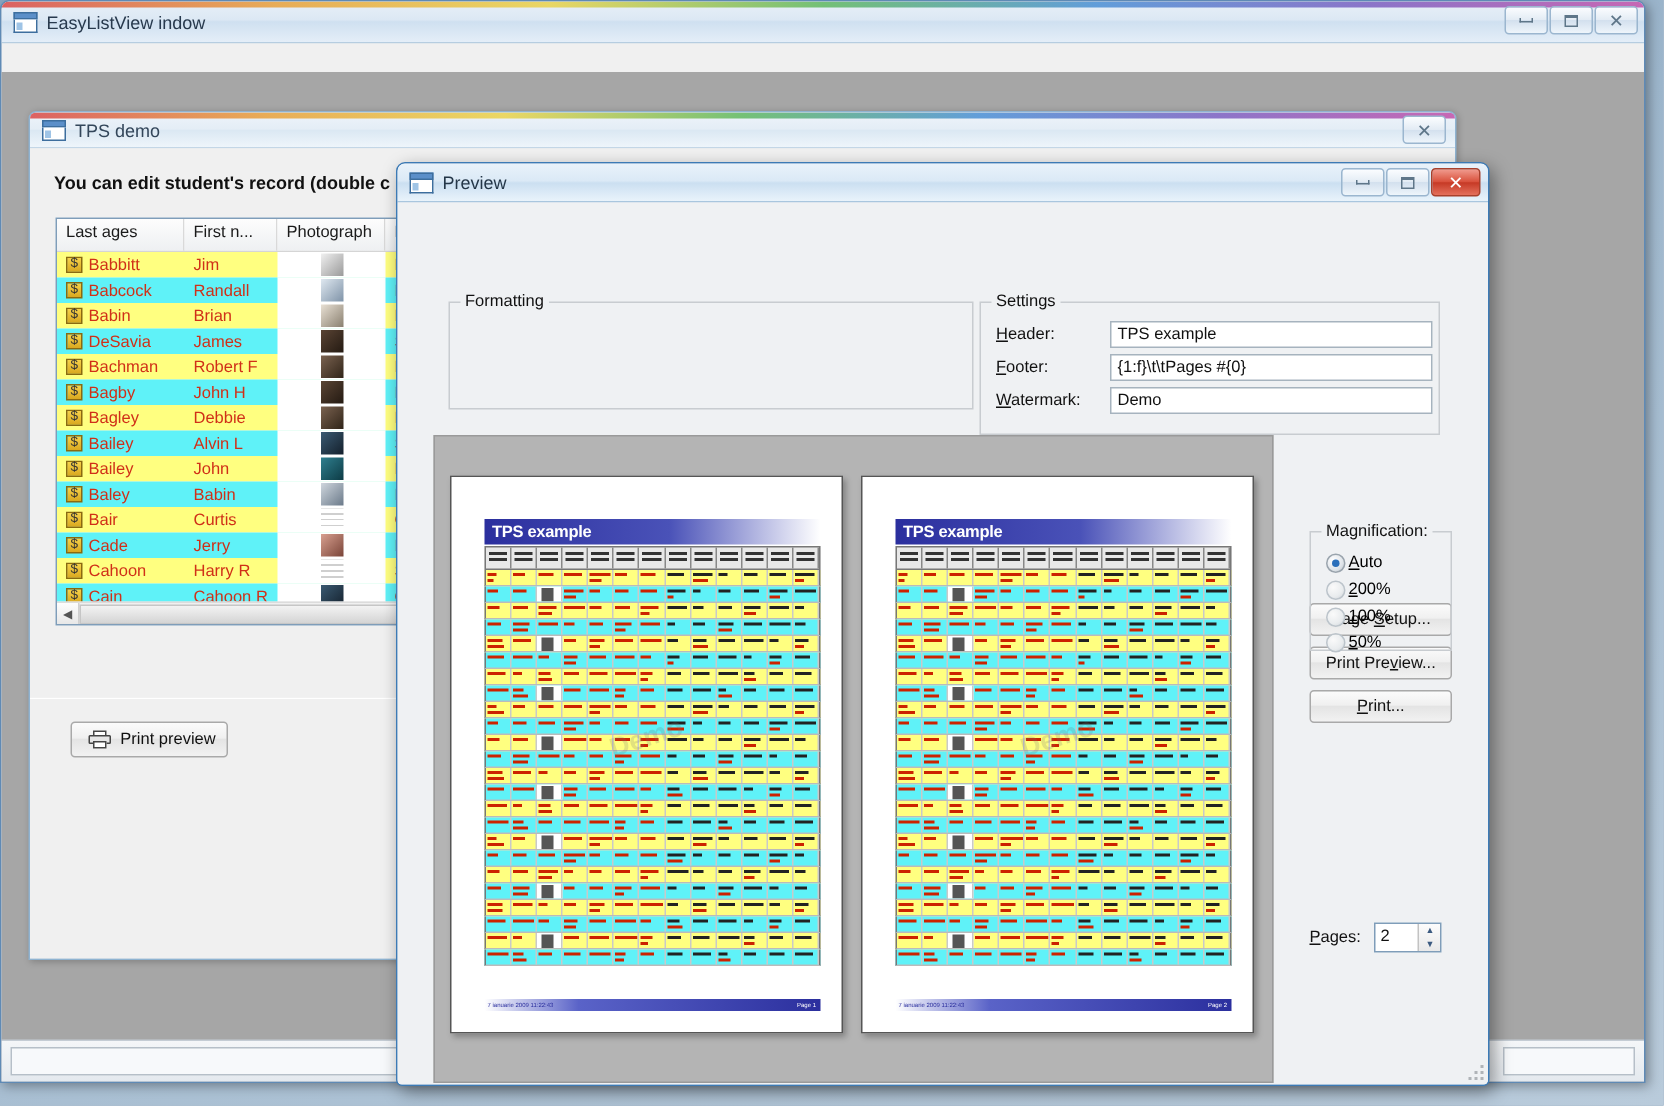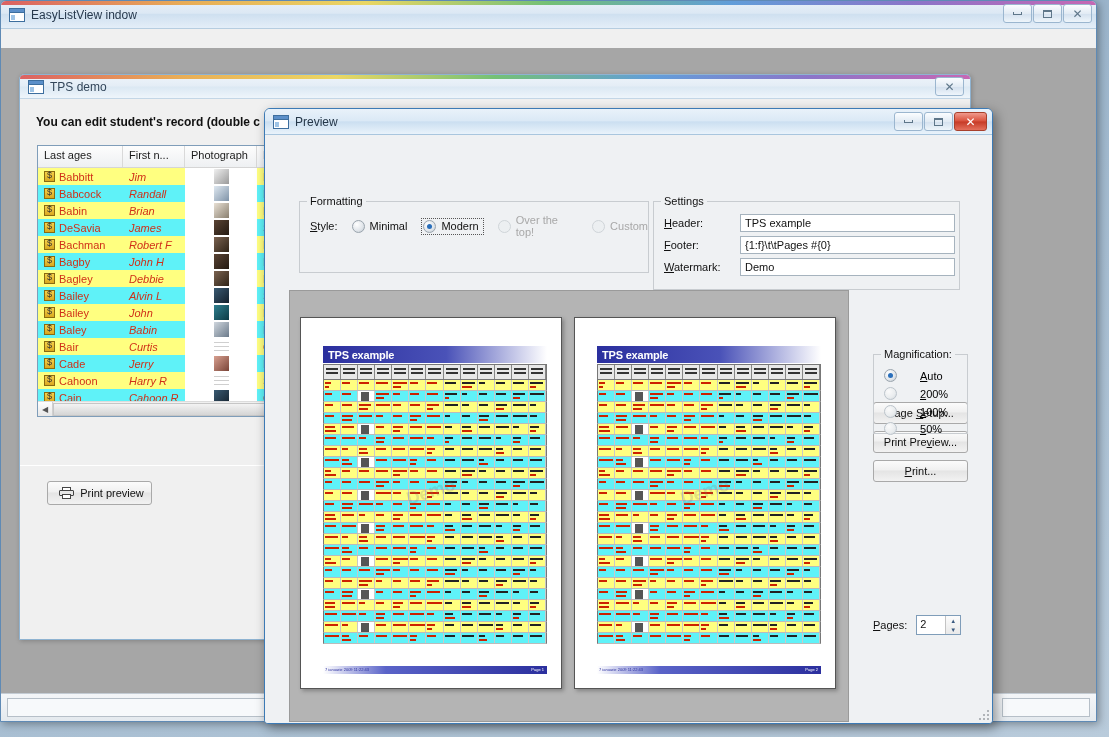--- a/index.html
+++ b/index.html
@@ -120,21 +120,21 @@
   .lvh.c3{width:72px;} .lvh.c4{width:110px;} .lvh.c5{width:110px;}
   .lvh.c6{width:110px;} .lvh.c7{width:70px;} .lvh.c8{width:60px;}
   .lvh.c9{width:70px;} .lvh.c10{width:70px;}
 
   #lvRows{ height:250px; overflow:hidden;}
   .lvrow{ display:flex; height:17px; align-items:center; }
   .lvrow.odd{ background:#ffff80; }
   .lvrow.even{ background:#5ff2f8; }
   .lvc{ padding:0 6px; font-size:11px; white-space:nowrap; overflow:hidden; display:flex; align-items:center;}
   .lvc.c0{width:85px; color:#d03018; gap:4px;}
-  .lvc.c1{width:62px; color:#d03018;font-style:italic;}
+  .lvc.c1{width:62px; color:#d03018;}
   .lvc.c2{width:72px; background:#fff; height:17px; justify-content:center; padding:0;}
   .lvc.c3{width:72px; color:#b02010;}
   .lvc.c4{width:110px;} .lvc.c5{width:110px;} .lvc.c6{width:110px;}
   .rowicon{ width:11px;height:11px;flex:none;
     background:linear-gradient(to bottom,#f7d24a,#d9a81f); border:1px solid #8a6a10;
     position:relative; }
   .rowicon::after{content:"$";position:absolute;left:2px;top:-2px;font-size:9px;color:#333;}
   .photo{ width:15px;height:15px;background:#2b2b2b;}
   .photo.p1{background:linear-gradient(135deg,#f0f0f0,#9a9a9a);}
   .photo.p2{background:linear-gradient(135deg,#dfe8f0,#7f93a8);}
@@ -278,21 +278,21 @@
   .watermark{
     position:absolute; left:50%; top:47%; transform:translate(-50%,-50%) rotate(-18deg);
     font-size:18px; color:rgba(120,120,120,.22); font-weight:bold; white-space:nowrap;
   }
 
   
   .rbtn{ position:absolute; left:608px; width:95px; height:22px;}
   #btnPageSetup{ top:267px;}
   #btnPrintPreview{ top:296px;}
   #btnPrint{ top:325px;}
-  .magopt{ position:absolute; left:10px; display:flex; align-items:center; gap:23px; font-size:11px;}
+  .magopt{ position:absolute; left:10px; display:flex; gap:2px; font-size:11px;}
   #mg0{top:14px;} #mg1{top:32px;} #mg2{top:50px;} #mg3{top:67px;}
   .magopt .radio.dis2{ background:radial-gradient(circle at 35% 32%,#fafafa,#e9ecee 60%,#cdd3d8 100%); border-color:#bcc4cb;}
 
   .pagesrow{ position:absolute; left:608px; top:480px; display:flex; align-items:center; gap:9px;}
   .pages-label{ font-size:11px;color:#111;}
   .spin{ width:45px;height:20px;border:1px solid #7f9db9;background:#fff;display:flex;}
   .spin .val{ flex:1; font-size:11px; padding:2px 3px; color:#111;}
   .spin .arrows{ width:15px;border-left:1px solid #c3c3c3;
     background:linear-gradient(to bottom,#fcfcfc,#e9e9e9); display:flex;flex-direction:column;}
   .spin .arrows div{ flex:1; display:flex;align-items:center;justify-content:center;font-size:6px;color:#3b5a80;}
@@ -623,39 +623,20 @@
           <span class="glyph-x">✕</span>
         </span>
     </span>
   </div>
 
   <div id="preview-body">
 
     <div class="group" id="grpFormatting">
       <span class="legend">Formatting</span>
 
-      <div class="row-style">
-        <span class="lbl-style"><u class="mn">S</u>tyle:</span>
-        <span class="opt">
-          <span class="radio"></span>
-          <span>Minimal</span>
-        </span>
-        <span class="opt dotted">
-          <span class="radio on"></span>
-          <span>Modern</span>
-        </span>
-        <span class="opt dis">
-          <span class="radio dis"></span>
-          <span>Over the top!</span>
-        </span>
-        <span class="opt dis">
-          <span class="radio dis"></span>
-          <span>Custom</span>
-        </span>
-      </div>
 
 
     </div>
 
     <div class="group" id="grpSettings">
       <span class="legend">Settings</span>
 
       <div class="setrow" id="rowHeader">
         <span class="setlabel"><u class="mn">H</u>eader:</span>
         <span class="setinput">TPS example</span>

